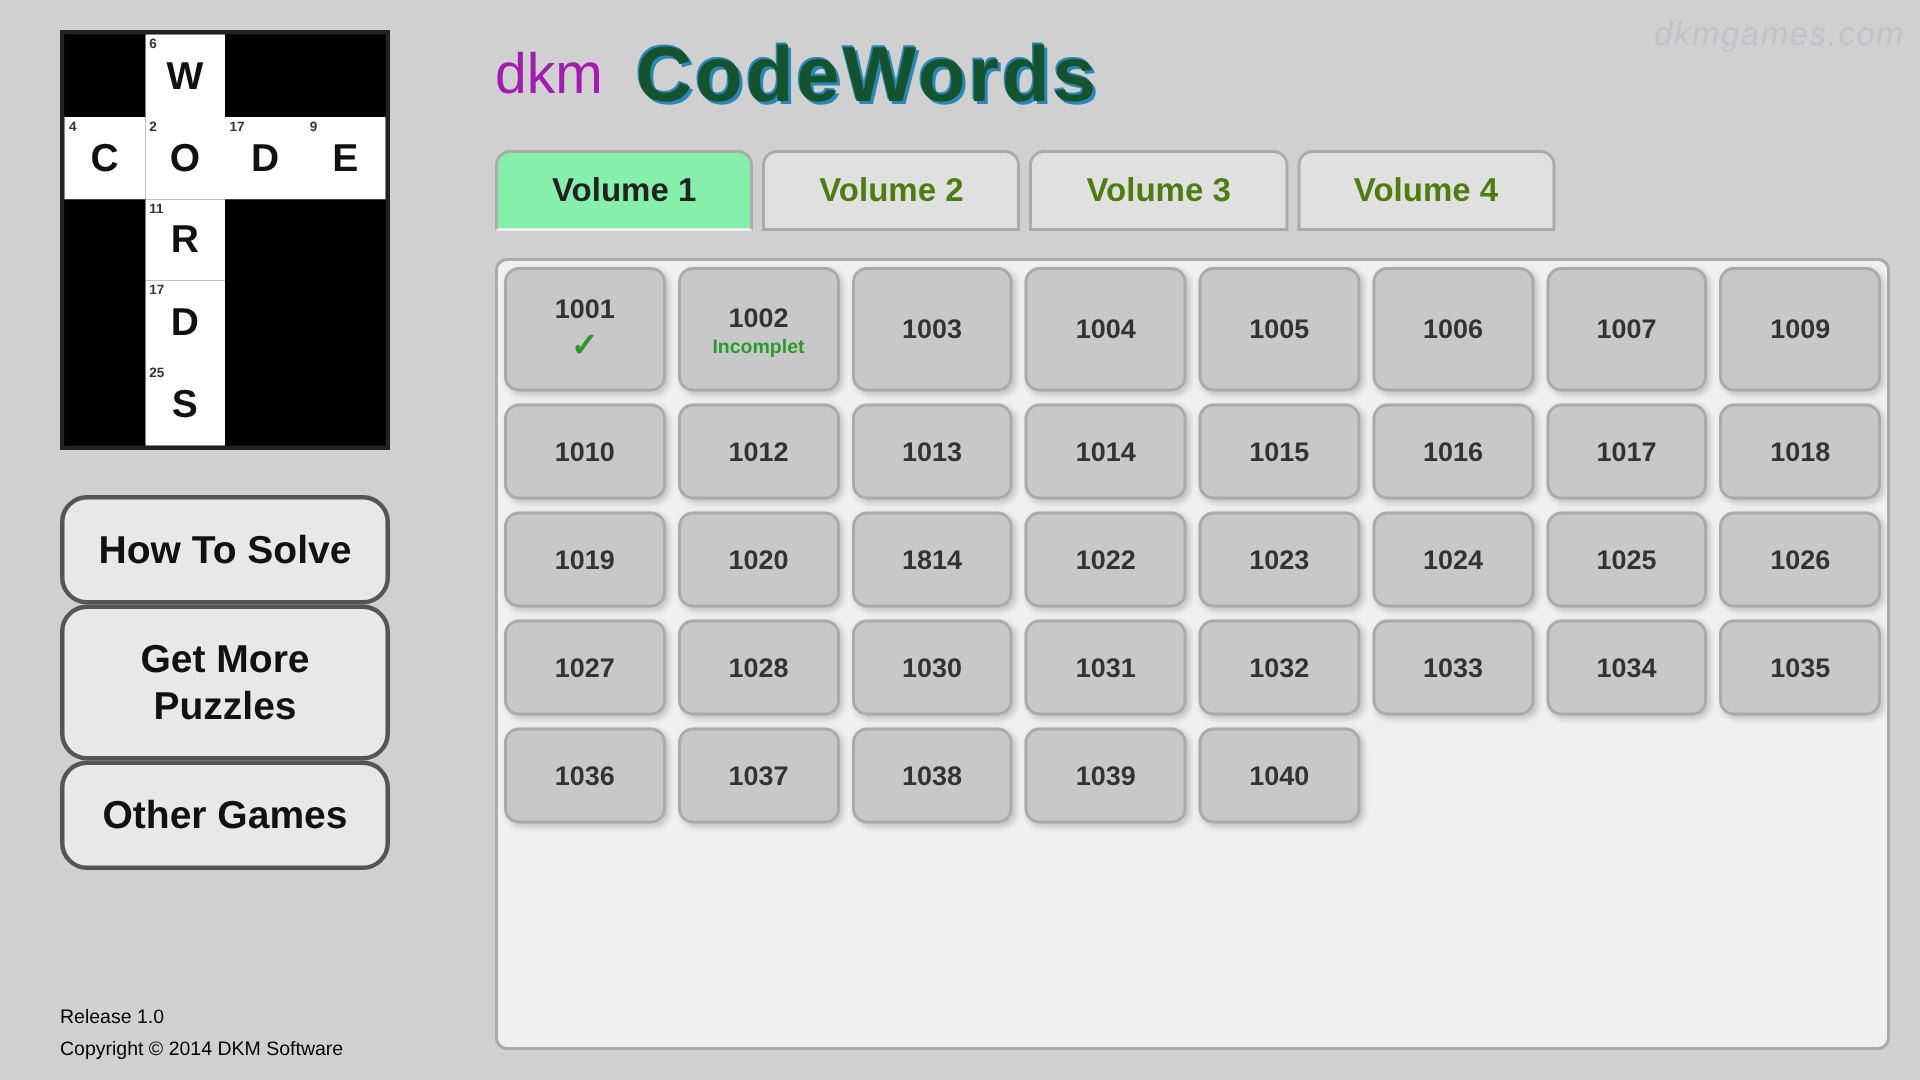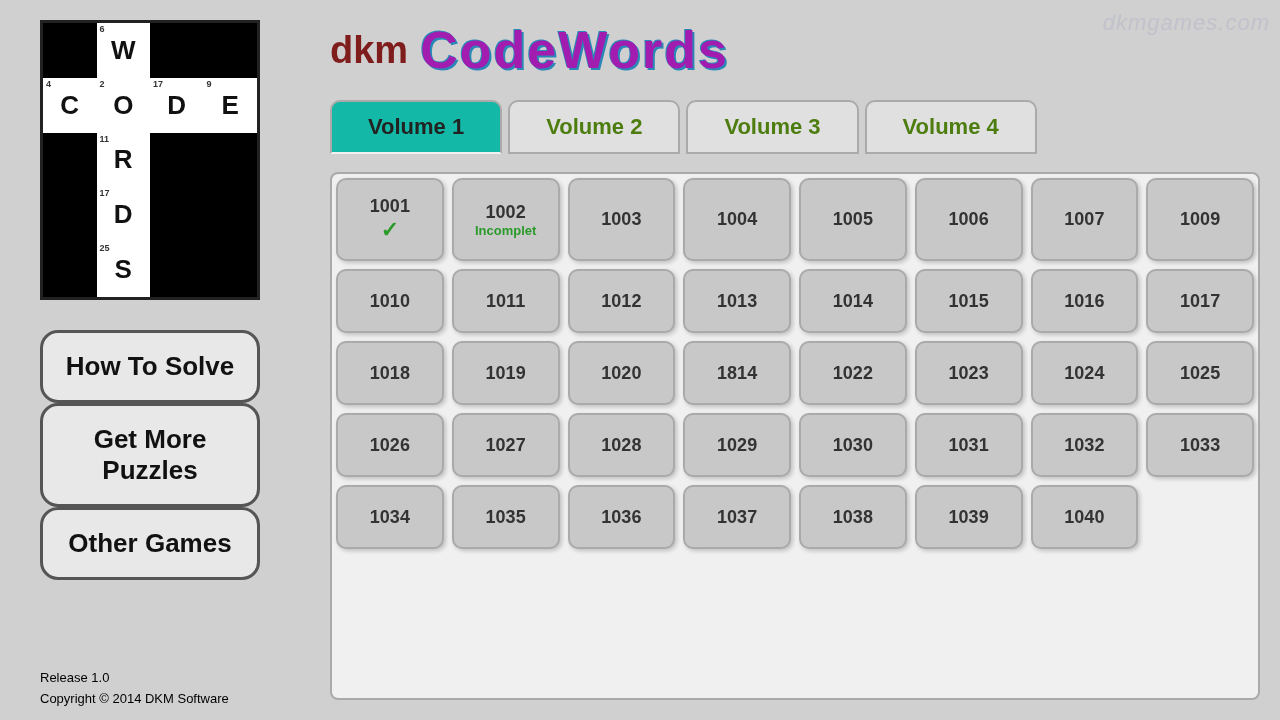--- a/index.html
+++ b/index.html
@@ -117,30 +117,30 @@
 
     
     .logo {
       margin-bottom: 20px;
       display: flex;
       align-items: center;
     }
 
     .logo-dkm {
       font-size: 38px;
-      color: #7f1d1d;
-      font-family: Arial, sans-serif;
-      font-weight: bold;
-      margin-right: 12px;
+      color: #a21caf;
+      font-family: Arial, sans-serif;
+      font-weight: normal;
+      margin-right: 22px;
     }
 
     .logo-codewords {
       font-size: 52px;
       font-weight: bold;
-      color: #a21caf;
+      color: #14532d;
       font-family: Impact, Arial Black, sans-serif;
       letter-spacing: 2px;
       text-shadow: 2px 2px 0 #2a88b8, -1px -1px 0 #2a88b8;
     }
 
     
     .tabs {
       display: flex;
       flex-direction: row;
       gap: 6px;
@@ -153,21 +153,21 @@
       border-radius: 10px 10px 0 0;
       background: #e0e0e0;
       font-size: 22px;
       font-weight: bold;
       color: #4d7c0f;
       cursor: pointer;
       font-family: Arial, sans-serif;
     }
 
     .tab.active {
-      background: #14b8a6;
+      background: #86efac;
       color: #222;
       border-bottom: 2px solid #f0f0f0;
       z-index: 1;
     }
 
     
     .puzzle-container {
       flex: 1;
       background: #f0f0f0;
       border: 2px solid #aaa;
@@ -317,23 +317,20 @@
         <div class="puzzle-btn">
           <span>1007</span>
         </div>
         <div class="puzzle-btn">
           <span>1009</span>
         </div>
         <div class="puzzle-btn">
           <span>1010</span>
         </div>
         <div class="puzzle-btn">
-          <span>1011</span>
-        </div>
-        <div class="puzzle-btn">
           <span>1012</span>
         </div>
         <div class="puzzle-btn">
           <span>1013</span>
         </div>
         <div class="puzzle-btn">
           <span>1014</span>
         </div>
         <div class="puzzle-btn">
           <span>1015</span>
@@ -371,23 +368,20 @@
         <div class="puzzle-btn">
           <span>1026</span>
         </div>
         <div class="puzzle-btn">
           <span>1027</span>
         </div>
         <div class="puzzle-btn">
           <span>1028</span>
         </div>
         <div class="puzzle-btn">
-          <span>1029</span>
-        </div>
-        <div class="puzzle-btn">
           <span>1030</span>
         </div>
         <div class="puzzle-btn">
           <span>1031</span>
         </div>
         <div class="puzzle-btn">
           <span>1032</span>
         </div>
         <div class="puzzle-btn">
           <span>1033</span>

